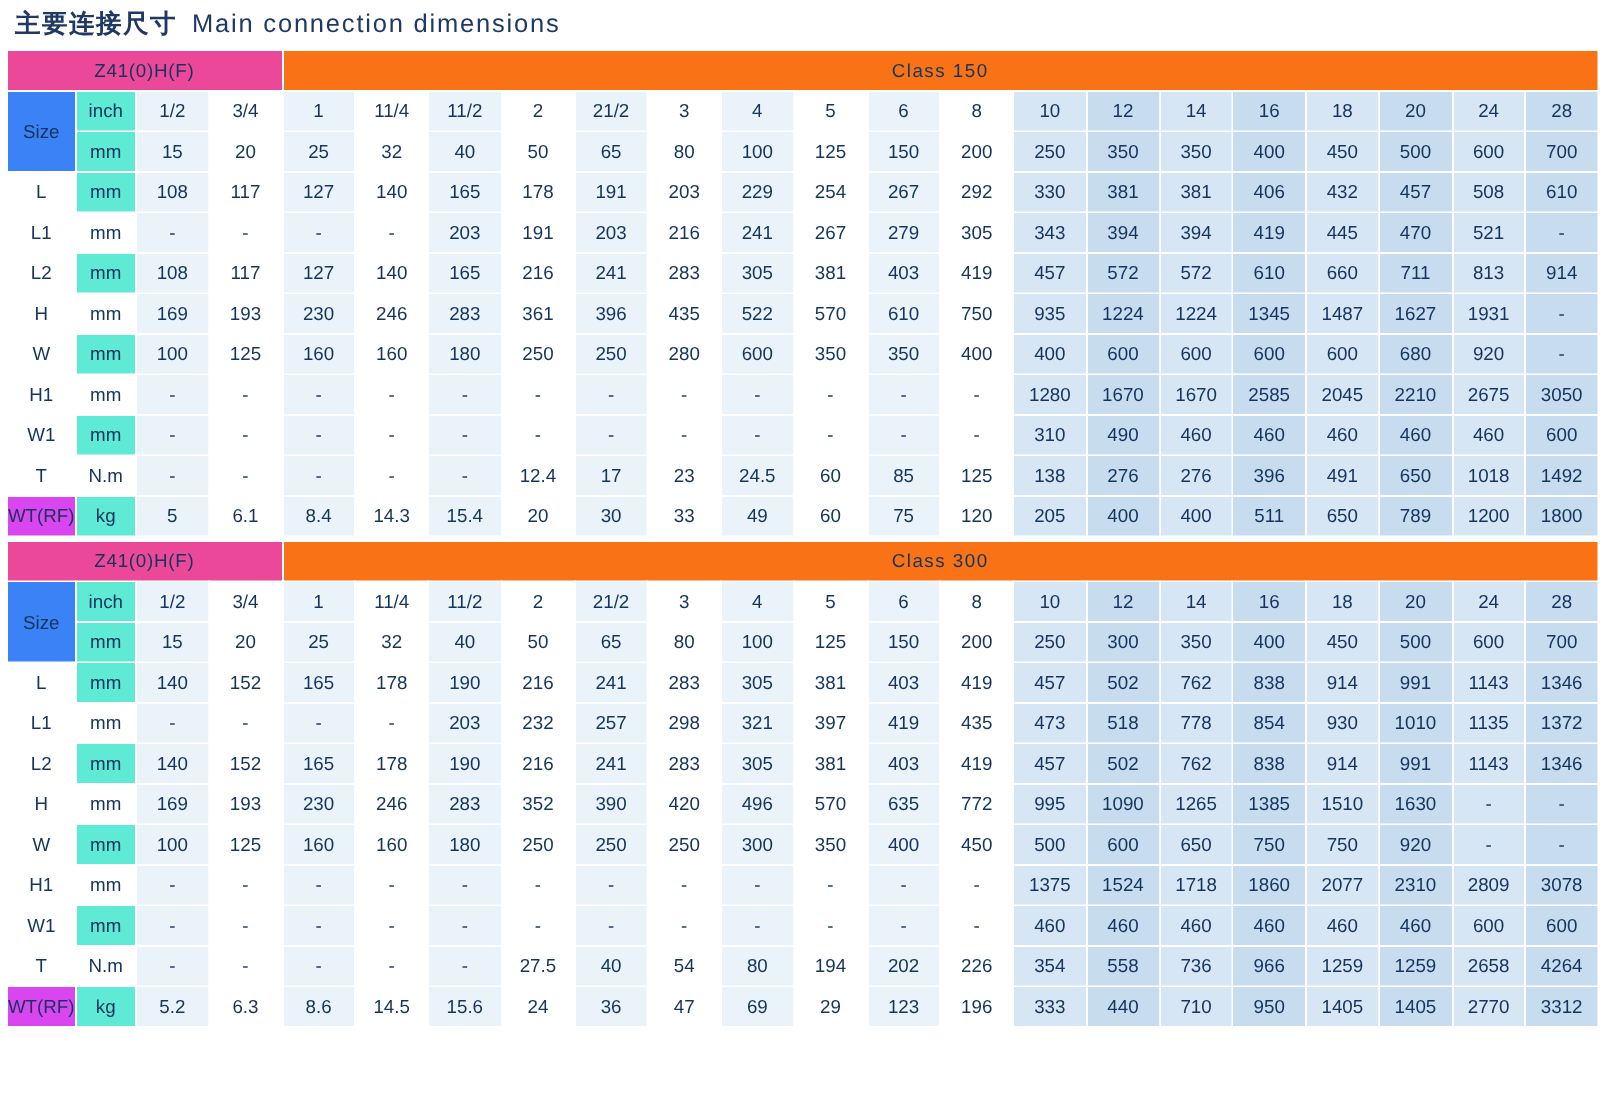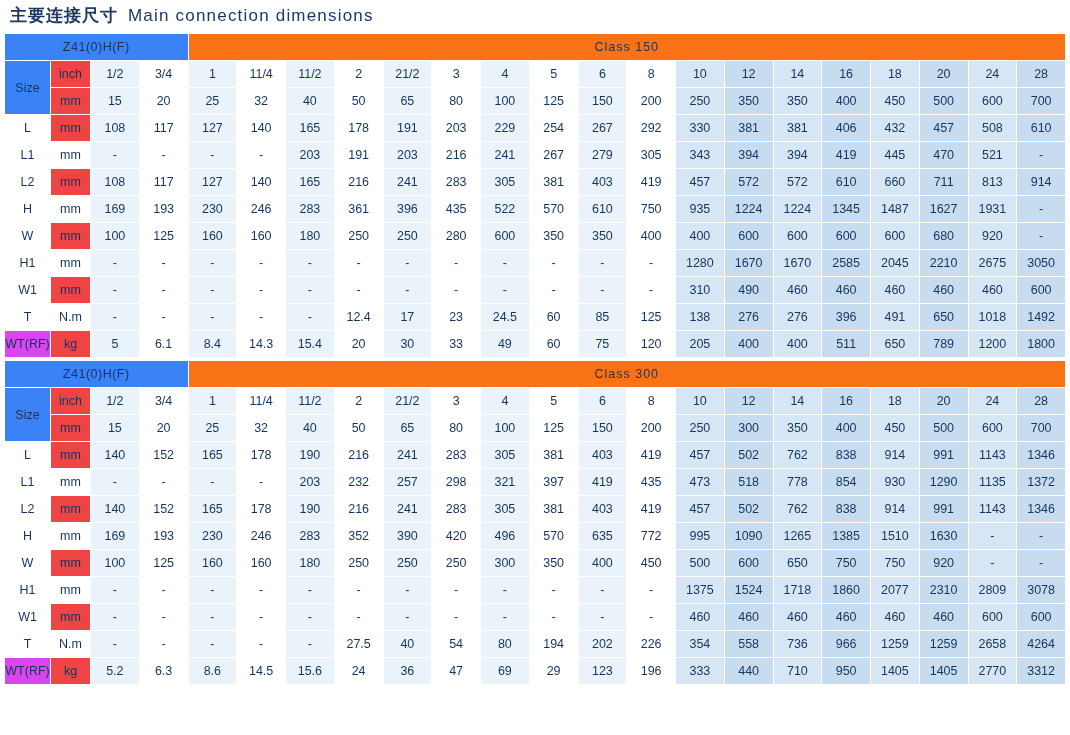--- a/index.html
+++ b/index.html
@@ -50,21 +50,21 @@
     font-weight: normal;
     padding: 0;
     font-size: 12.5px;
     color: #15355e;
     height: 26px;
     overflow: hidden;
     white-space: nowrap;
   }
   
   .band-left {
-    background: #3b82f6;
+    background: #ec4899;
     color: #ffffff;
     font-size: 13px;
     text-align: left;
     padding-left: 14px;
     letter-spacing: 0.5px;
     height: 25px;
   }
   .band-right {
     background: #f97316;
     color: #ffffff;
@@ -77,21 +77,21 @@
     background: #ffffff;
     color: #1a1a1a;
     font-size: 13px;
   }
   .lbl-sm {
     background: #d946ef;
     color: #1a1a1a;
     font-size: 10px;
   }
   .unit {
-    background: #ef4444;
+    background: #5eead4;
     color: #1a2f4f;
     font-size: 12px;
   }
   .unit-w {
     background: #ffffff;
     color: #1a2f4f;
     font-size: 12px;
   }
   
   .c-lite { background: #eaf2fa; }
@@ -525,21 +525,21 @@
             <td class="c-white">298</td>
             <td class="c-lite">321</td>
             <td class="c-white">397</td>
             <td class="c-lite">419</td>
             <td class="c-white">435</td>
             <td class="c-mid">473</td>
             <td class="c-dark">518</td>
             <td class="c-mid">778</td>
             <td class="c-dark">854</td>
             <td class="c-mid">930</td>
-            <td class="c-dark">1290</td>
+            <td class="c-dark">1010</td>
             <td class="c-mid">1135</td>
             <td class="c-dark">1372</td>
           </tr>
           <tr>
             <td class="lbl">L2</td>
             <td class="unit">mm</td>
             <td class="c-lite">140</td>
             <td class="c-white">152</td>
             <td class="c-lite">165</td>
             <td class="c-white">178</td>

